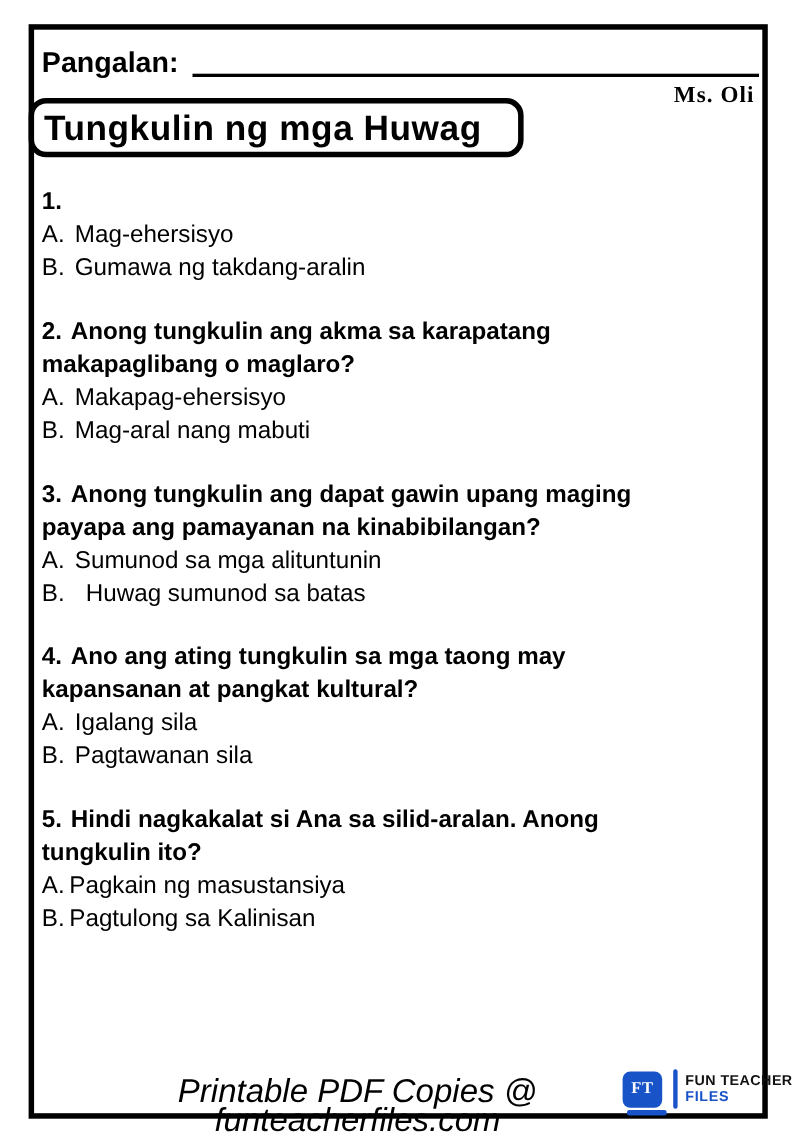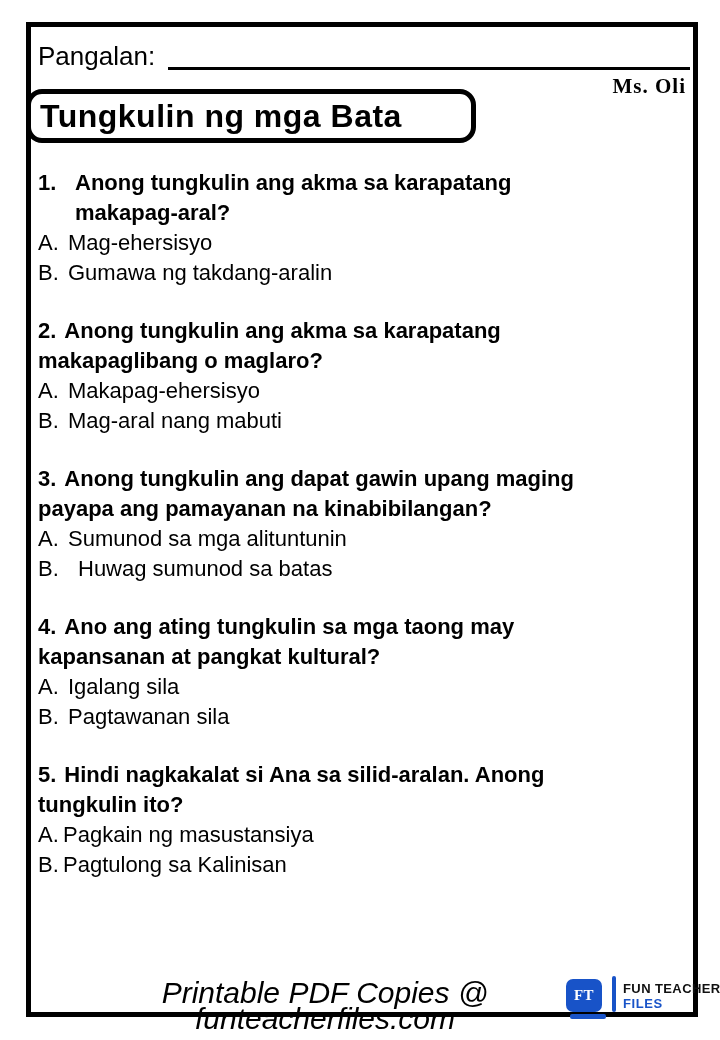--- a/index.html
+++ b/index.html
@@ -5,21 +5,21 @@
   :root { --accent: #1853c8; --ink: #000; }
   * { margin: 0; padding: 0; box-sizing: border-box; }
   body { background: #fff; font-family: "Liberation Sans", "DejaVu Sans", sans-serif; color: var(--ink); }
   .sheet { position: relative; width: 720px; height: 1040px; background: #fff; overflow: hidden; }
 
   
   .frame { position: absolute; left: 26px; top: 22px; width: 672px; height: 995px; border: 5px solid #000; }
 
   
   .name-row { position: absolute; left: 38px; top: 40px; width: 652px; display: flex; align-items: flex-end; z-index: 2; }
-  .name-label { font-weight: normal; font-size: 26px; line-height: 30px; margin-right: 13px; white-space: nowrap; }
+  .name-label { font-weight: bold; font-size: 26px; line-height: 30px; margin-right: 13px; white-space: nowrap; }
   .name-line { flex: 1; border-bottom: 3px solid #000; height: 30px; margin-bottom: 1px; }
 
   .signature { position: absolute; right: 34px; top: 74px; z-index: 2;
     font-family: "Liberation Serif", "DejaVu Serif", serif; font-weight: bold;
     font-size: 21px; letter-spacing: 1px; }
 
   
   .title-box { position: absolute; left: 26px; top: 89px; width: 450px; height: 54px; z-index: 3;
     background: #fff; border: 5px solid #000; border-radius: 16px;
     display: flex; align-items: center; padding-left: 9px;
@@ -37,21 +37,21 @@
   .q-body { white-space: pre-line; }
   .q-head.inline .q-body { display: inline; }
   .option { display: flex; font-size: 22px; line-height: 30px; }
   .opt-letter { flex: 0 0 30px; }
   .opt-letter.narrow { flex-basis: 25px; }
   .opt-letter.wide { flex-basis: 40px; }
 
   
   .footer-text { position: absolute; left: 90px; top: 980px; width: 470px; text-align: center; z-index: 2;
     font-size: 30px; font-style: italic; line-height: 26px; }
-  .logo { position: absolute; left: 566px; top: 968px; height: 44px; display: flex; align-items: flex-end; z-index: 2; }
+  .logo { position: absolute; left: 566px; top: 968px; height: 44px; display: flex; align-items: center; z-index: 2; }
   .logo-book { position: relative; width: 36px; height: 33px; background: var(--accent); border-radius: 7px;
     display: flex; align-items: center; justify-content: center;
     color: #fff; font-family: "Liberation Serif", serif; font-weight: bold; font-size: 15px; letter-spacing: .5px; }
   .logo-book::after { content: ""; position: absolute; left: 4px; right: -4px; bottom: -7px; height: 5px;
     background: var(--accent); border-radius: 2px; }
   .logo-divider { width: 4px; height: 36px; background: var(--accent); border-radius: 2px; margin: 0 7px 0 10px; }
   .logo-text { display: flex; flex-direction: column; justify-content: center; line-height: 1.15; }
   .logo-line1 { font-weight: bold; font-size: 13px; letter-spacing: .4px; color: #111; white-space: nowrap; }
   .logo-line2 { font-weight: bold; font-size: 13px; letter-spacing: .6px; color: var(--accent); }
 </style>
@@ -62,30 +62,28 @@
   <div class="frame"></div>
 
   <div class="name-row">
     <span class="name-label">Pangalan:</span>
     <span class="name-line"></span>
   </div>
 
   <div class="signature">Ms. Oli</div>
 
   <div class="title-box">
-    <span>Tungkulin ng mga Bata</span>
+    <span>Tungkulin ng mga Huwag</span>
   </div>
 
   <div class="body">
 
     <div class="question">
       <div class="q-head">
         <span class="q-num">1.</span>
-          <span class="q-body">Anong tungkulin ang akma sa karapatang
-makapag-aral?</span>
       </div>
       <div class="option">
         <span class="opt-letter">A.</span>
           <span>Mag-ehersisyo</span>
       </div>
       <div class="option">
         <span class="opt-letter">B.</span>
           <span>Gumawa ng takdang-aralin</span>
       </div>
     </div>

